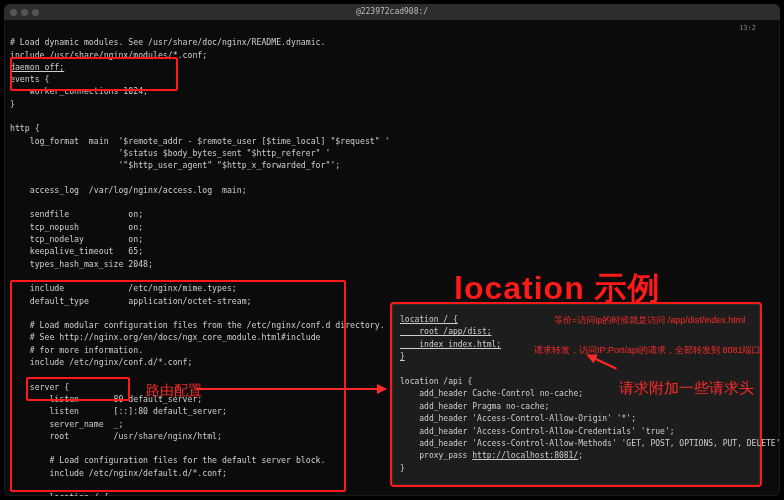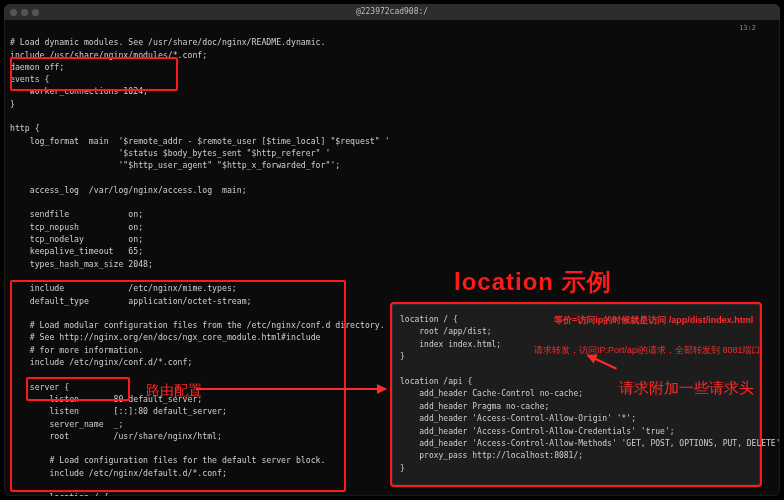--- a/index.html
+++ b/index.html
@@ -36,36 +36,36 @@
   .dot { width: 7px; height: 7px; border-radius: 50%; background: #555; }
   .ttl { position: absolute; left: 0; right: 0; text-align: center; font-size: 8px; color: #bbb; }
   .tsm { position: absolute; right: 24px; font-size: 7px; color: #888; margin-top: 33px; }
 
   .editor {
     position: absolute;
     left: 6px; top: 20px;
     white-space: pre;
     color: #cfcfcf;
   }
-  .u { }
+  .u { text-decoration: underline; }
 
   .red-box {
     position: absolute;
     border: 2px solid #ff1a1a;
     border-radius: 2px;
     pointer-events: none;
   }
   #box-events { left: 6px; top: 53px; width: 168px; height: 34px; }
   #box-server { left: 6px; top: 276px; width: 336px; height: 212px; }
   #box-loc    { left: 22px; top: 373px; width: 104px; height: 24px; }
 
   .heading {
     position: absolute;
     left: 450px; top: 260px;
-    font-size: 24px;
+    font-size: 32px;
     color: #ff1a1a;
     font-family: "PingFang SC","Hiragino Sans GB","Microsoft YaHei",sans-serif;
     font-weight: 600;
     letter-spacing: 1px;
   }
 
   .callout {
     position: absolute;
     left: 386px; top: 298px;
     width: 372px;
@@ -85,21 +85,21 @@
   }
 
   .ann {
     position: absolute;
     font-size: 11px;
     font-family: "PingFang SC","Hiragino Sans GB","Microsoft YaHei",sans-serif;
     color: #ff2a2a;
     font-weight: 500;
   }
   #ann-route { left: 142px; top: 376px; font-size: 14px; }
-  #ann-eq    { left: 550px; top: 310px; font-size: 9px; font-weight: bold; }
+  #ann-eq    { left: 550px; top: 310px; font-size: 9px; }
   #ann-fwd   { left: 530px; top: 340px; font-size: 9px; }
   #ann-hdr   { left: 615px; top: 373px; font-size: 15px; }
 
   .arrow1 {
     position: absolute;
     left: 192px; top: 384px;
     width: 190px; height: 2px;
     background: #ff2a2a;
   }
   .arrow1::after {

